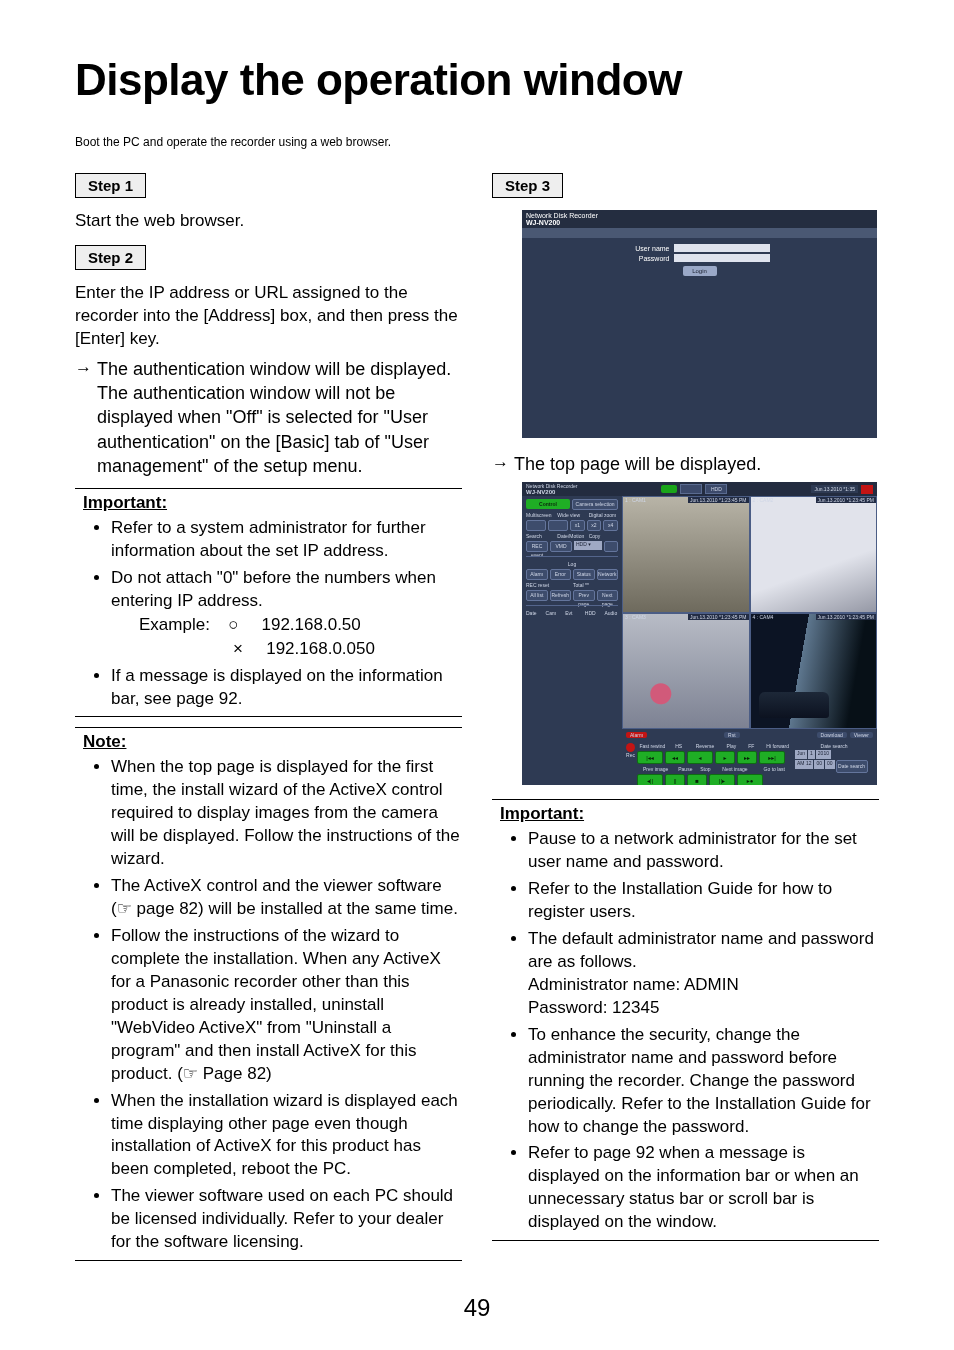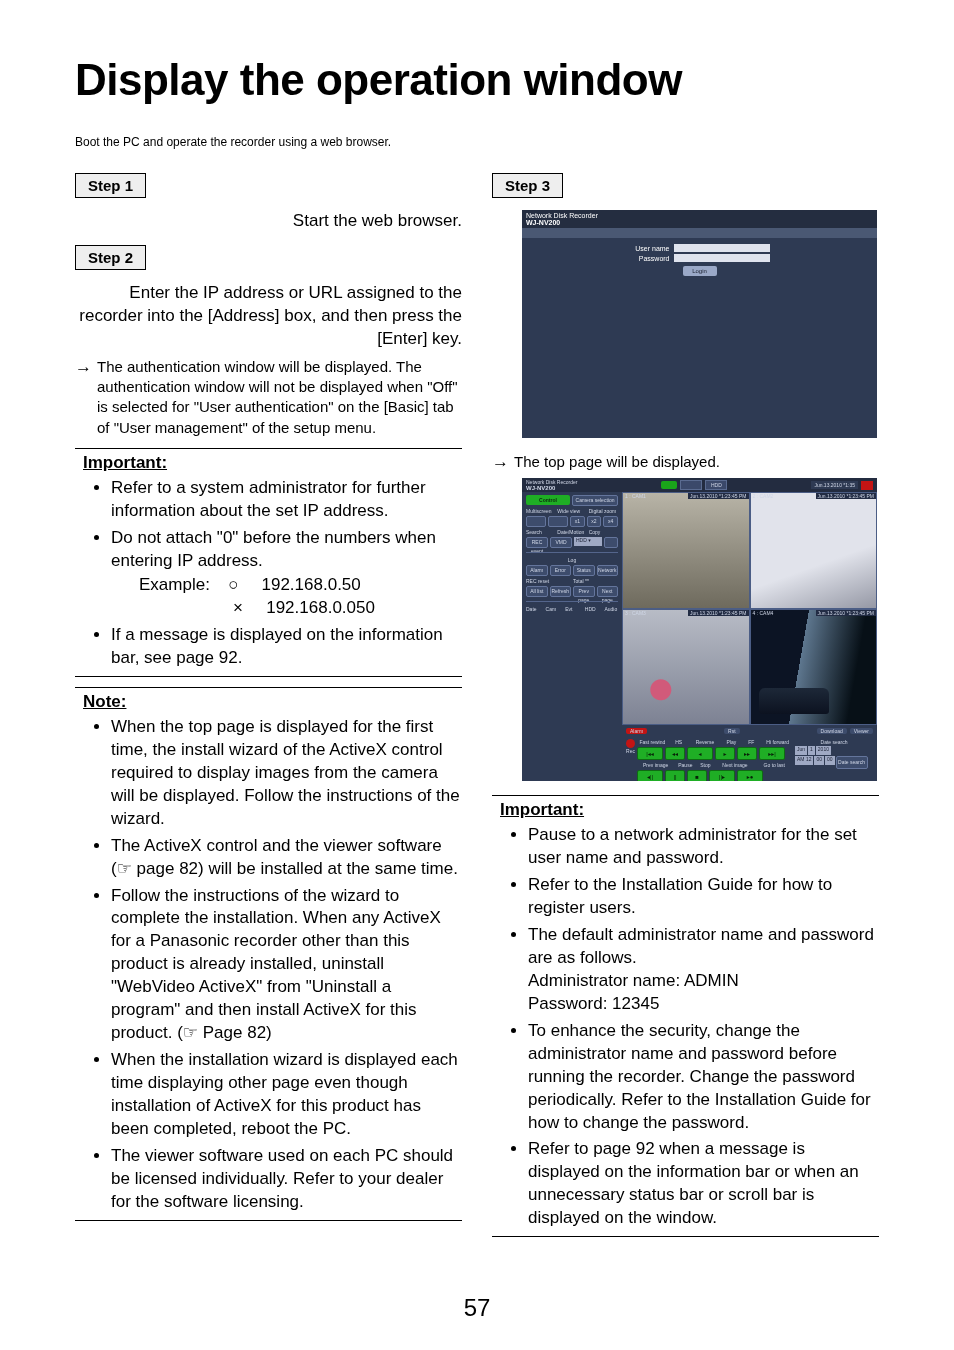--- a/index.html
+++ b/index.html
@@ -32,24 +32,24 @@
   .step {
     display: inline-block;
     border: 1px solid #000;
     padding: 3px 12px;
     font-size: 15px;
     font-weight: bold;
     margin-top: 6px;
     margin-bottom: 6px;
     background: #eee;
   }
-  p { font-size: 17px; line-height: 1.35; margin: 6px 0; text-align: right; }
+  p { font-size: 17px; line-height: 1.35; margin: 6px 0; }
   .arrow-item { display: flex; }
   .arrow-item .arr { flex: 0 0 auto; width: 22px; font-size: 17px; }
-  .arrow-item .txt { flex: 1; font-size: 15px; line-height: 1.35; }
+  .arrow-item .txt { flex: 1; font-size: 18px; line-height: 1.35; }
   .rule { border: none; border-top: 1px solid #000; margin: 10px 0 4px 0; }
   .rule-bot { border: none; border-top: 1px solid #000; margin: 6px 0 8px 0; }
   .sec-label { font-weight: bold; font-size: 17px; margin: 2px 0 4px 8px; text-decoration: underline; }
   ul { margin: 0; padding-left: 24px; }
   ul.inset { padding-left: 36px; }
   li { font-size: 17px; line-height: 1.35; margin-bottom: 4px; }
   .example { padding-left: 28px; font-size: 17px; line-height: 1.4; }
   .sym { display: inline-block; width: 28px; text-align: center; }
   .page-num {
     position: absolute;
@@ -379,13 +379,13 @@
         <span>Administrator name: ADMIN</span><br>
         <span>Password: 12345</span>
       </li>
       <li>To enhance the security, change the administrator name and password before running the recorder. Change the password periodically. Refer to the Installation Guide for how to change the password.</li>
       <li>Refer to page 92 when a message is displayed on the information bar or when an unnecessary status bar or scroll bar is displayed on the window.</li>
     </ul>
     <hr class="rule-bot">
   </div>
 </div>
 
-<div class="page-num">57</div>
+<div class="page-num">49</div>
 
 </body></html>

